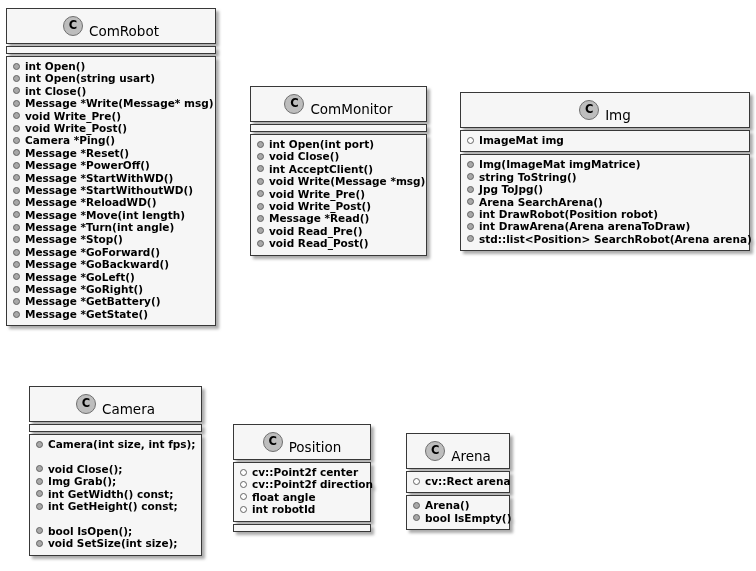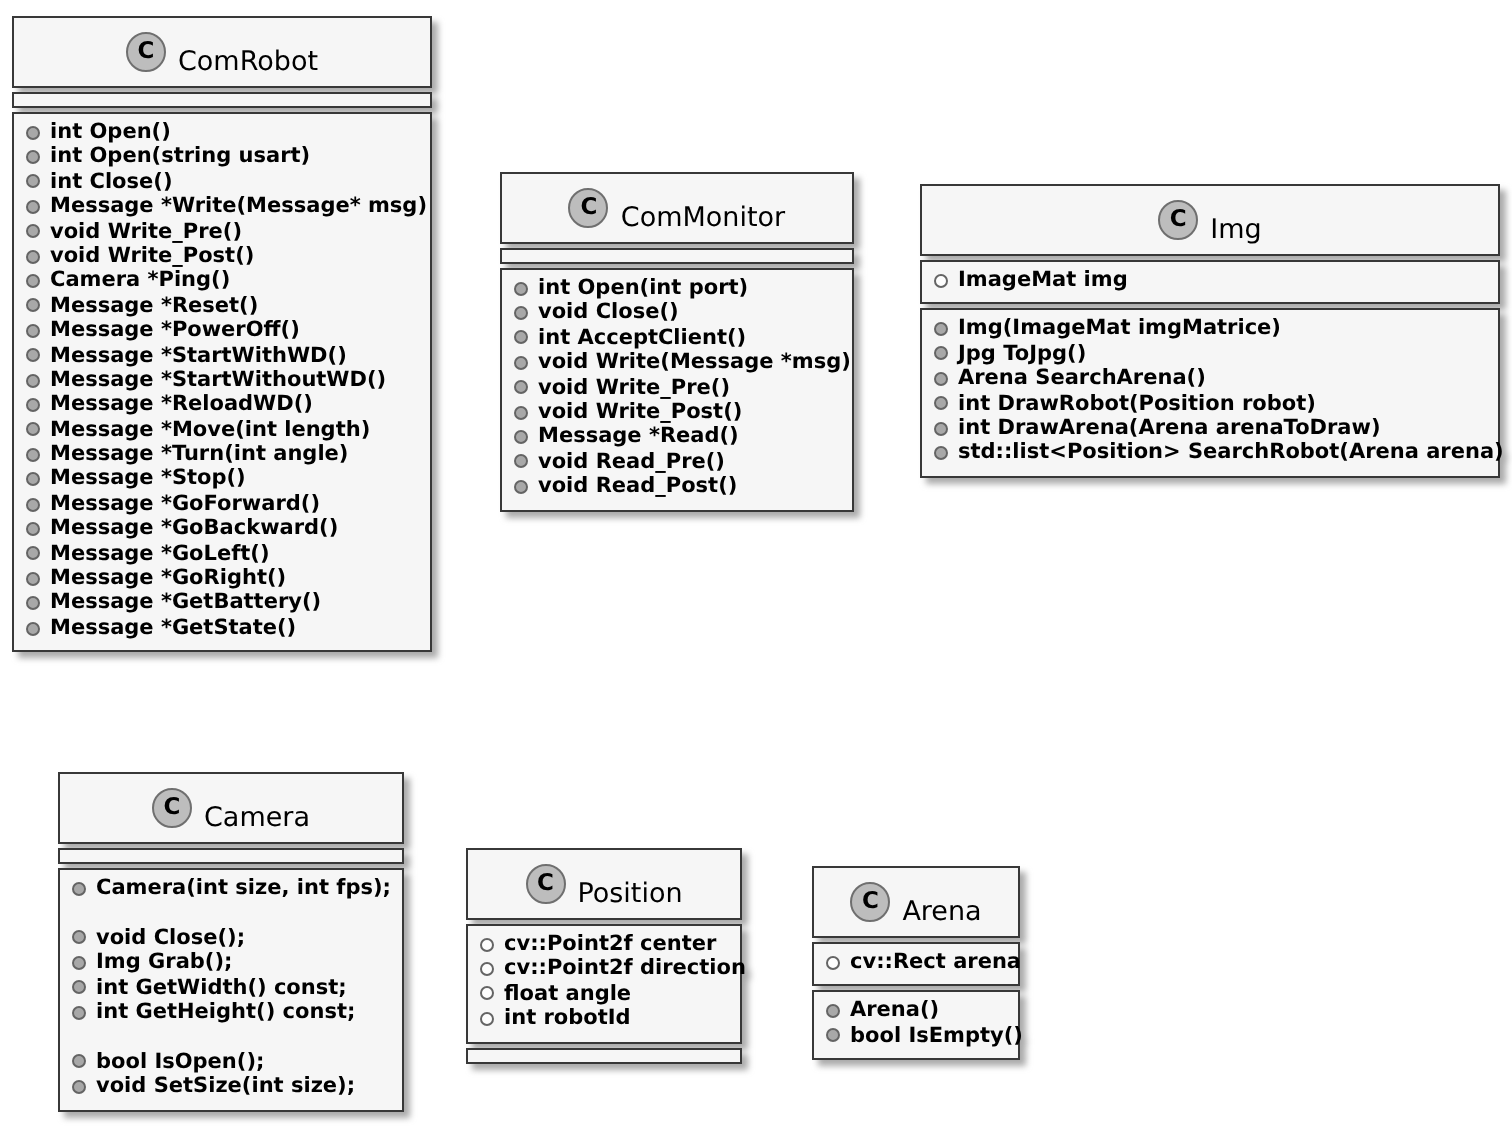--- a/index.html
+++ b/index.html
@@ -243,20 +243,24 @@
           <span class="member-text">ImageMat img</span>
         </div>
       </div>
       <div class="compartment members methods">
         <div class="member-row">
           <span class="member-icon method"></span>
           <span class="member-text">Img(ImageMat imgMatrice)</span>
         </div>
         <div class="member-row">
           <span class="member-icon method"></span>
+          <span class="member-text">string ToString()</span>
+        </div>
+        <div class="member-row">
+          <span class="member-icon method"></span>
           <span class="member-text">Jpg ToJpg()</span>
         </div>
         <div class="member-row">
           <span class="member-icon method"></span>
           <span class="member-text">Arena SearchArena()</span>
         </div>
         <div class="member-row">
           <span class="member-icon method"></span>
           <span class="member-text">int DrawRobot(Position robot)</span>
         </div>

